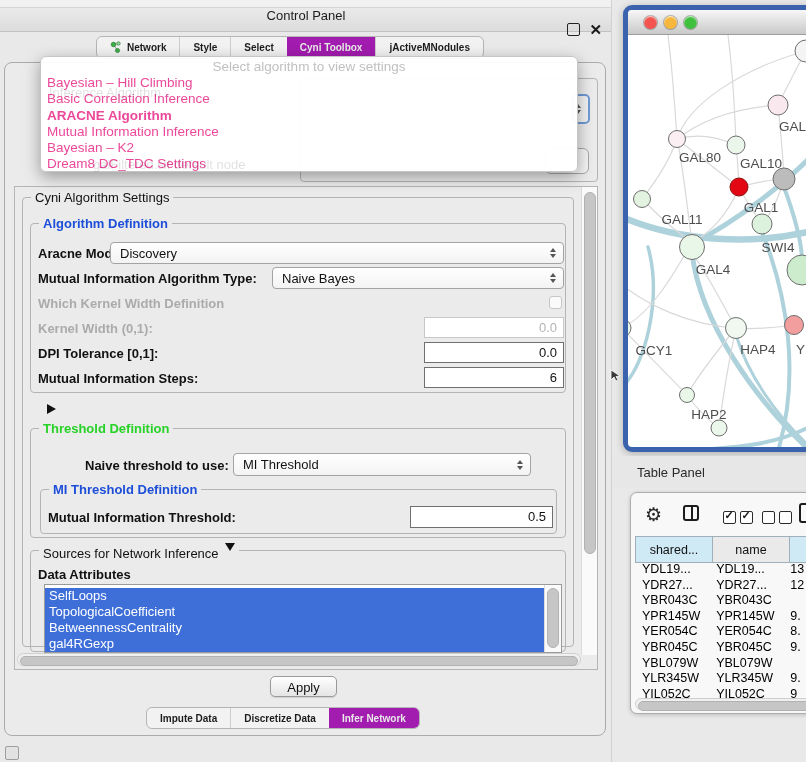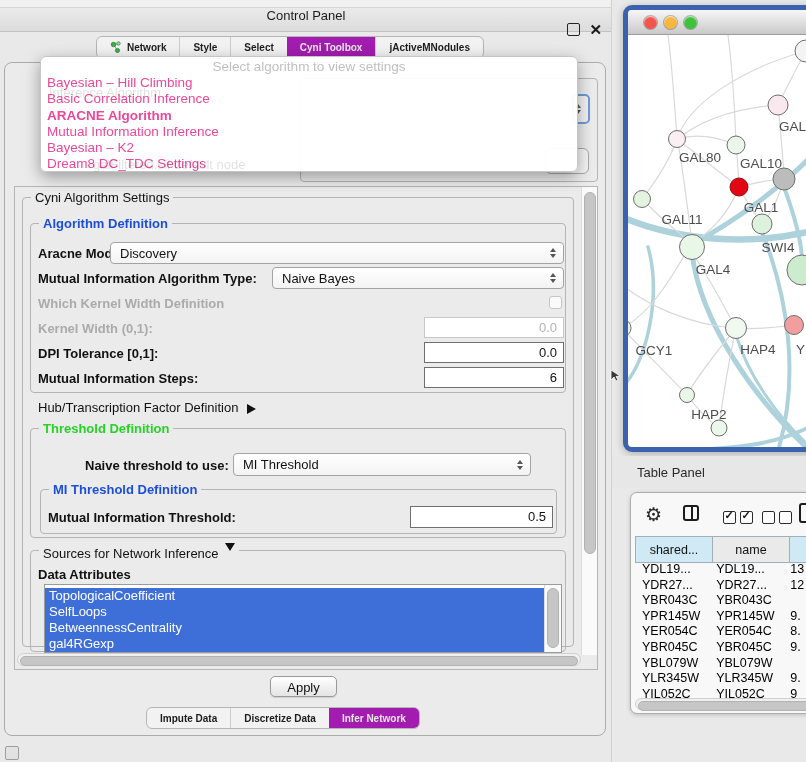--- a/index.html
+++ b/index.html
@@ -180,21 +180,21 @@
 <div class="abs flabel dis" style="left:38px;top:296px;">Which Kernel Width Definition</div>
 <div class="abs cbox" style="left:549px;top:296px;"></div>
 <div class="abs flabel dis" style="left:38px;top:321px;">Kernel Width (0,1):</div>
 <div class="abs field dis" style="left:424px;top:317px;width:140px;height:21px;">0.0</div>
 <div class="abs flabel" style="left:38px;top:346px;">DPI Tolerance [0,1]:</div>
 <div class="abs field" style="left:424px;top:342px;width:140px;height:21px;">0.0</div>
 <div class="abs flabel" style="left:38px;top:371px;">Mutual Information Steps:</div>
 <div class="abs field" style="left:424px;top:367px;width:140px;height:21px;">6</div>
 
 <div class="abs" style="left:38px;top:400px;font-size:13px;">
-  <span>Hub/Transcription Factor Definition</span><span class="tri-right"></span>
+  <span class="tri-right"></span>
 </div>
 
 <div class="abs group" style="left:30px;top:428px;width:536px;height:110px;">
   <span class="glabel green">Threshold Definition</span>
 </div>
 <div class="abs flabel" style="left:85px;top:458px;">Naive threshold to use:</div>
 <div class="abs combo" style="left:233px;top:453px;width:298px;height:23px;">
   <span class="val">MI Threshold</span>
   <span class="updown">
       <i class="u"></i>
@@ -207,22 +207,22 @@
 <div class="abs flabel" style="left:48px;top:510px;">Mutual Information Threshold:</div>
 <div class="abs field" style="left:410px;top:506px;width:143px;height:22px;">0.5</div>
 
 <div class="abs group" style="left:30px;top:550px;width:536px;height:102px;">
   <span class="glabel" style="font-weight:normal;"><span>Sources for Network Inference</span><span class="tri-down"></span></span>
 </div>
 <div class="abs flabel" style="left:38px;top:567px;">Data Attributes</div>
 <div class="abs listbox" style="left:44px;top:584px;width:518px;height:69px;">
   <div style="height:3px;"></div>
   <div>
+      <div class="row">SelfLoops</div>
       <div class="row">TopologicalCoefficient</div>
-      <div class="row">SelfLoops</div>
       <div class="row">BetweennessCentrality</div>
       <div class="row">gal4RGexp</div>
     </div>
   <div class="vtrack" style="right:0;top:0;width:16px;height:67px;">
     <div class="thumb" style="left:2px;top:3px;width:10px;height:58px;"></div>
   </div>
 </div>
 
 <div class="abs btn" style="left:270px;top:676px;width:67px;height:21px;line-height:21px;z-index:2;">Apply</div>
 <div class="abs tabbar" style="left:146px;top:707px;height:22px;z-index:2;">

